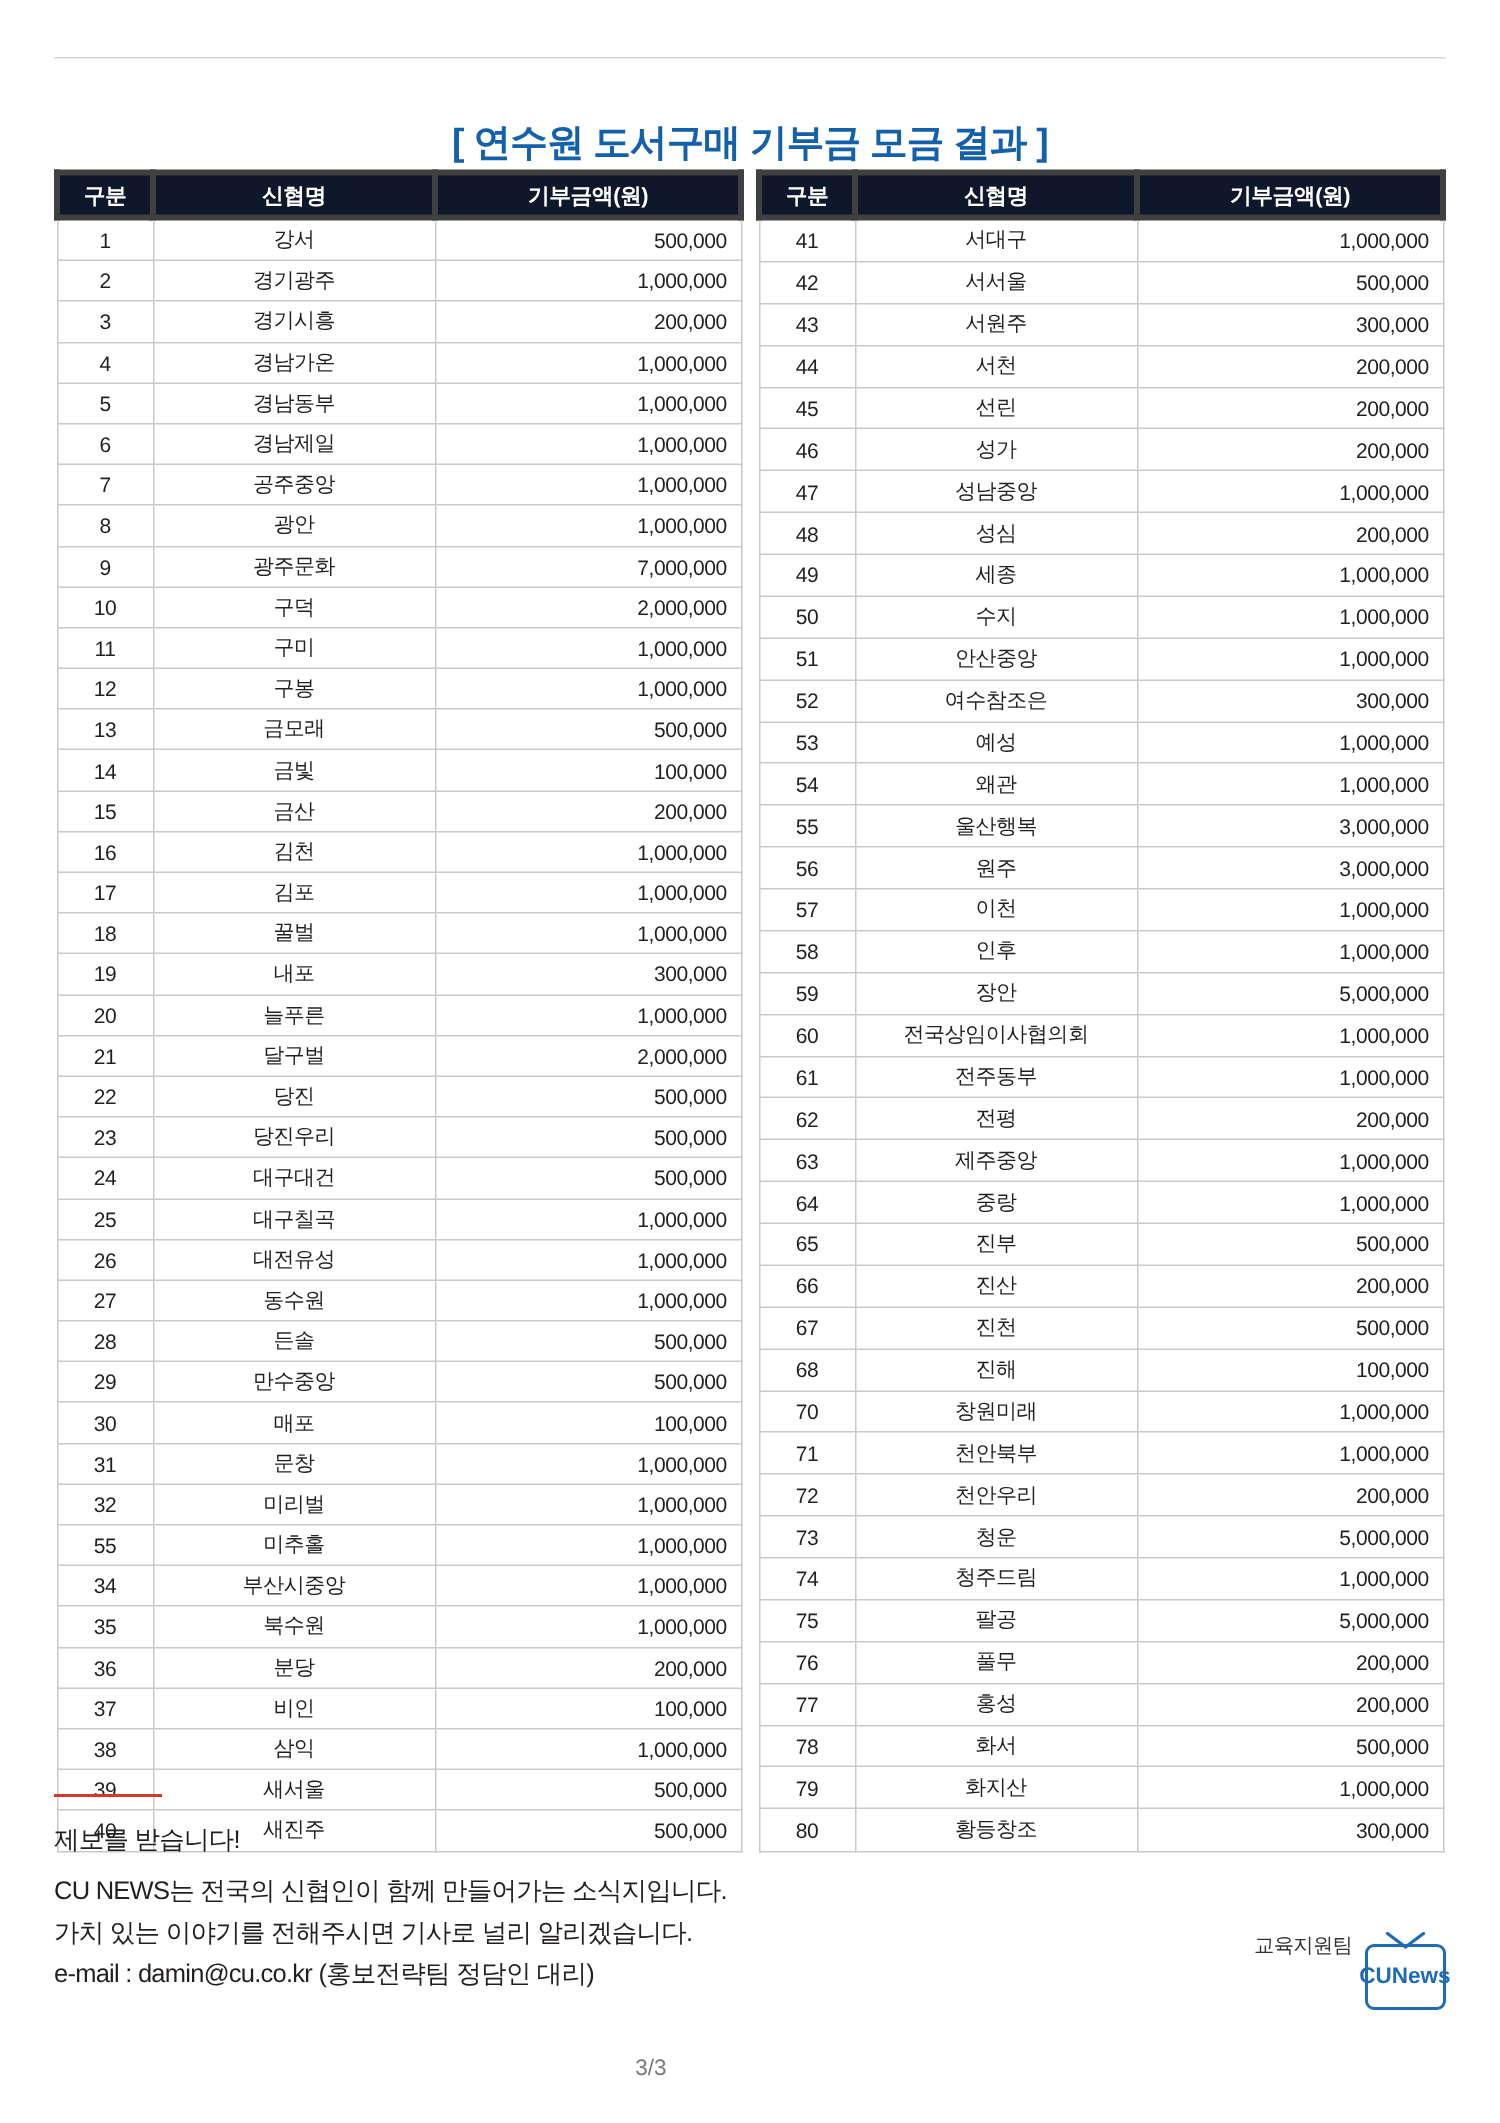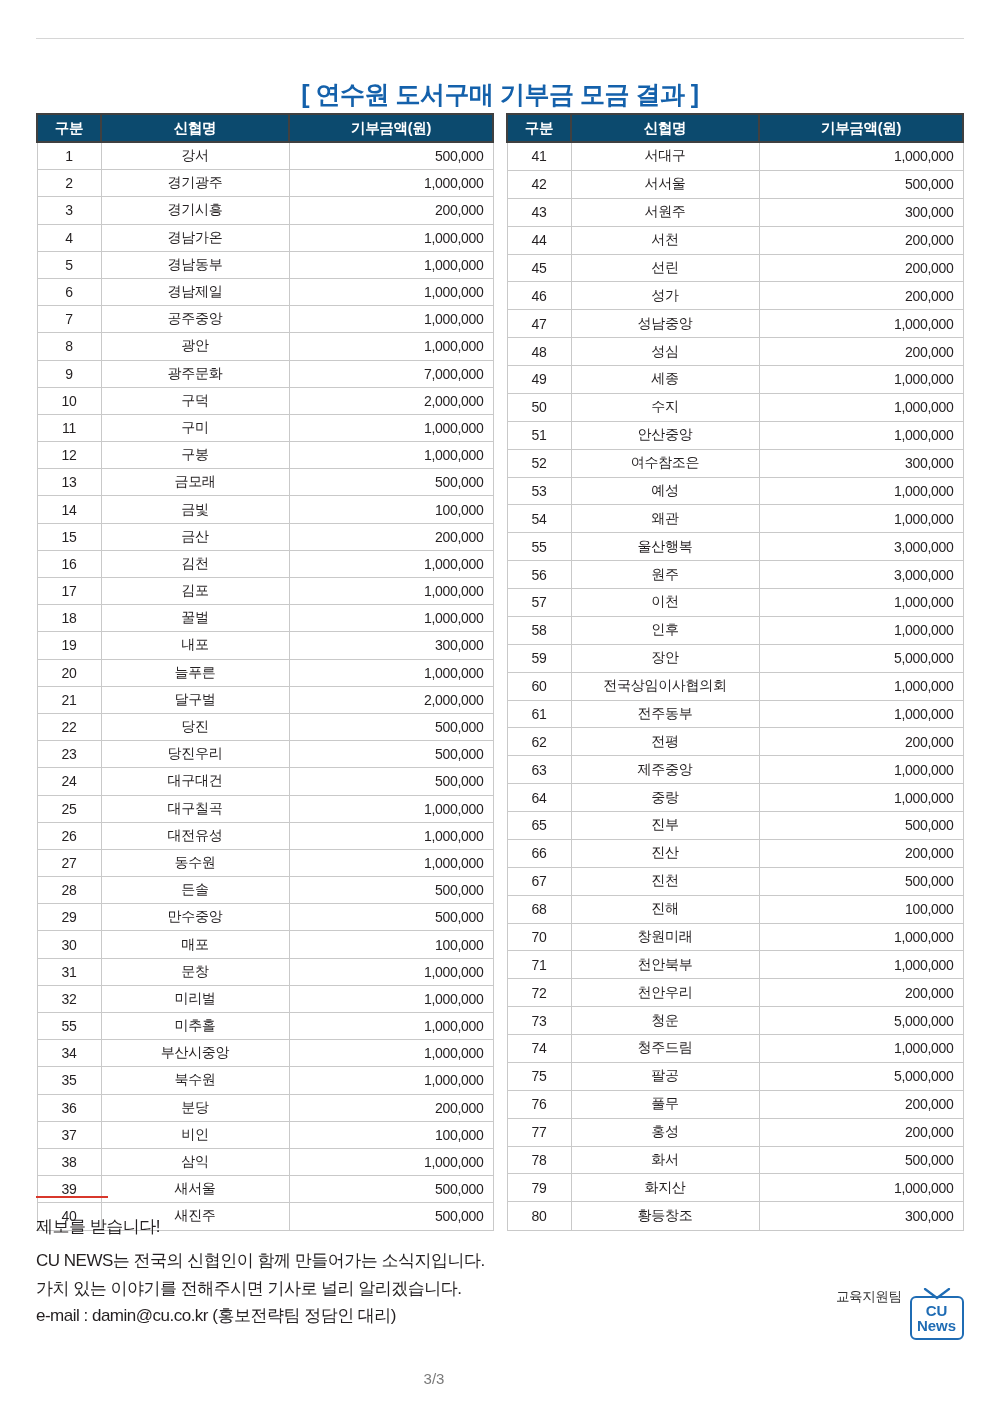--- a/index.html
+++ b/index.html
@@ -47,26 +47,26 @@
     width: 928px;
     display: flex;
     justify-content: space-between;
   }
   table.don {
     border-collapse: collapse;
     width: 456px;
     table-layout: fixed;
   }
   table.don th {
-    background: #0c4a6e;
+    background: #0f172a;
     color: #ffffff;
     font-size: 14.5px;
     font-weight: bold;
     height: 24px;
-    border: 2px solid #404040;
+    border: 4px solid #404040;
     letter-spacing: -0.3px;
   }
   table.don td {
     height: 24.2px;
     border: 1px solid #c9c9c9;
     font-size: 14px;
     color: #231f20;
     letter-spacing: -0.3px;
   }
   col.c-no { width: 64px; }
@@ -125,21 +125,21 @@
   .brand .logo .box {
     position: absolute;
     left: 0;
     top: 8px;
     width: 54px;
     height: 44px;
     border: 2px solid #1f6cb4;
     border-radius: 6px;
     box-sizing: border-box;
     display: flex;
-    flex-direction: column;
+    flex-direction: row;
     align-items: center;
     justify-content: center;
     line-height: 1.02;
   }
   .brand .logo .cu {
     font-size: 15px;
     font-weight: bold;
     color: #1f6cb4;
   }
   .brand .logo .news {

